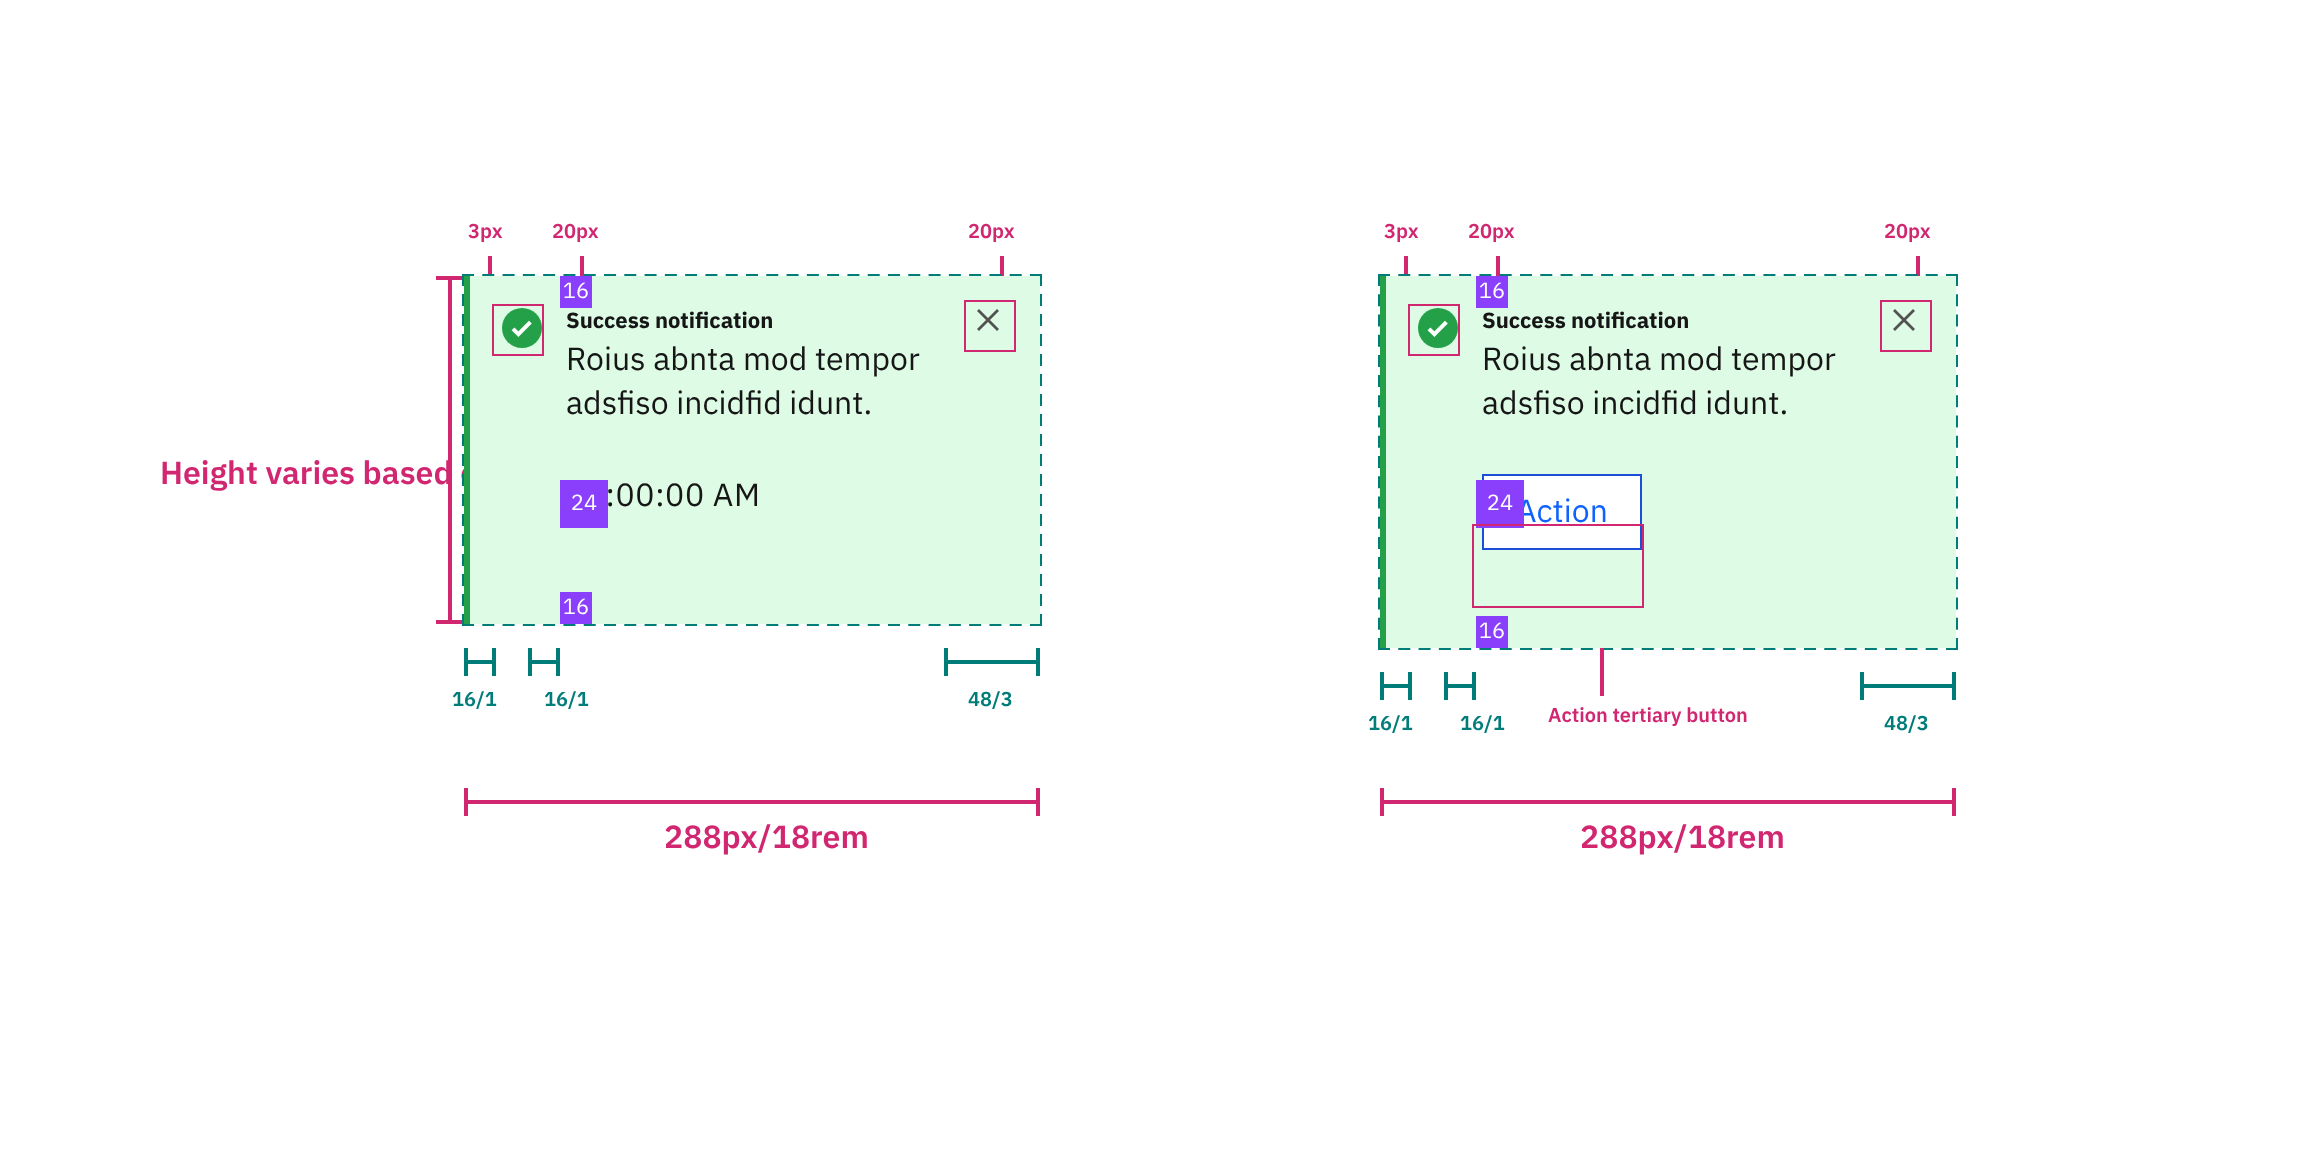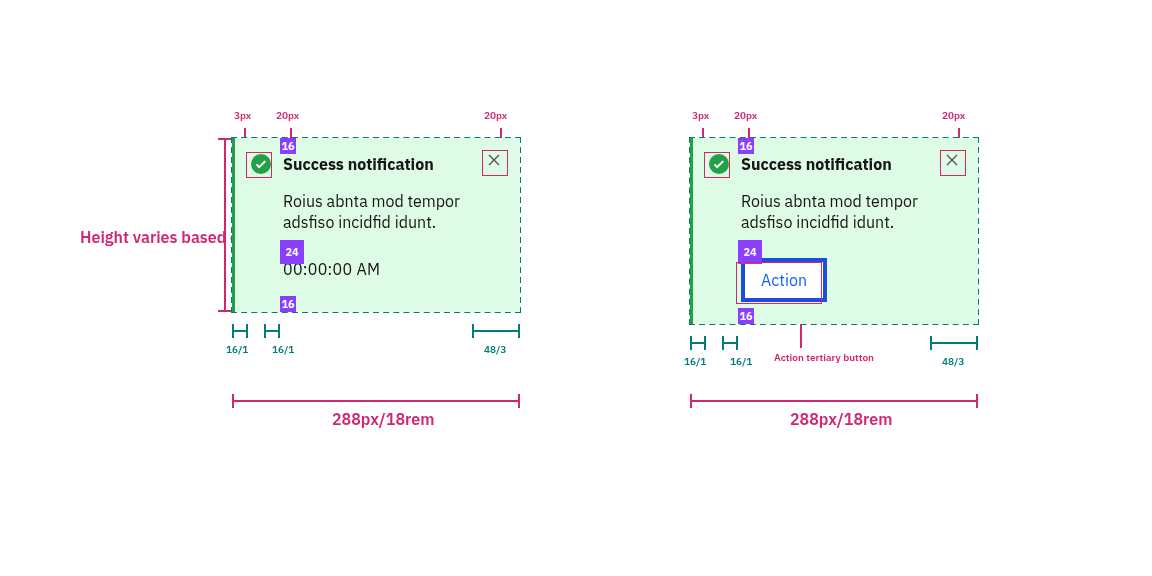--- a/index.html
+++ b/index.html
@@ -28,29 +28,29 @@
   .spec .teal-strip{position:absolute;left:0;top:0;bottom:0;width:16px;background:rgba(0,125,121,.28)}
   .spec .white-strip{position:absolute;left:16px;top:0;bottom:0;width:16px}
   .spec .end-strip{position:absolute;right:0;top:0;bottom:0;width:48px;background:rgba(0,125,121,.18)}
   .spec .guide-v{position:absolute;top:0;bottom:0;width:0;border-left:1px dashed #007d79;opacity:.9}
   .spec .guide-h{position:absolute;left:0;right:0;height:0;border-top:1px dashed #007d79;opacity:.9}
 
   
   .note{position:absolute;left:0;top:0;right:0;bottom:0;background:#defbe6;border-left:3px solid #24a148;box-sizing:border-box;padding:16px 48px 16px 48px;z-index:1}
   .note .icon-wrap{position:absolute;left:16px;top:16px;width:20px;height:20px}
   .note .close-wrap{position:absolute;right:14px;top:14px;width:20px;height:20px}
-  .note h4{margin:0 0 16px 0;font-size:16px;font-weight:700;line-height:1.3}
+  .note h4{margin:0 0 2px 0;font-size:11px;font-weight:700;line-height:1.3}
   .note p{margin:0;font-size:16px;line-height:1.35}
   .note .time{margin-top:24px;font-size:16px;line-height:1.4;letter-spacing:.3px}
-  .note .action{margin-top:24px;display:inline-block;border:4px solid #1d4ed8;color:#0f62fe;background:#fff;font-size:16px;line-height:1;padding:10px 16px;position:relative;z-index:3}
+  .note .action{margin-top:24px;display:inline-block;border:1px solid #1d4ed8;color:#0f62fe;background:#fff;font-size:16px;line-height:1;padding:10px 16px;position:relative;z-index:3}
 
   .ann-outline{position:absolute;border:1px solid #d12771;pointer-events:none;z-index:4}
 
   
-  .tok{position:absolute;background:#8a3ffc;color:#fff;font-size:11px;line-height:1;font-weight:700;text-align:right;display:flex;align-items:center;justify-content:center;z-index:3}
+  .tok{position:absolute;background:#8a3ffc;color:#fff;font-size:11px;line-height:1;font-weight:400;text-align:right;display:flex;align-items:center;justify-content:center;z-index:3}
   .tok.sq16{width:16px;height:16px}
   .tok.rect24{width:24px;height:24px}
 
   svg{display:block}
 </style>
 </head>
 <body>
 
 <div class="stage">
 

